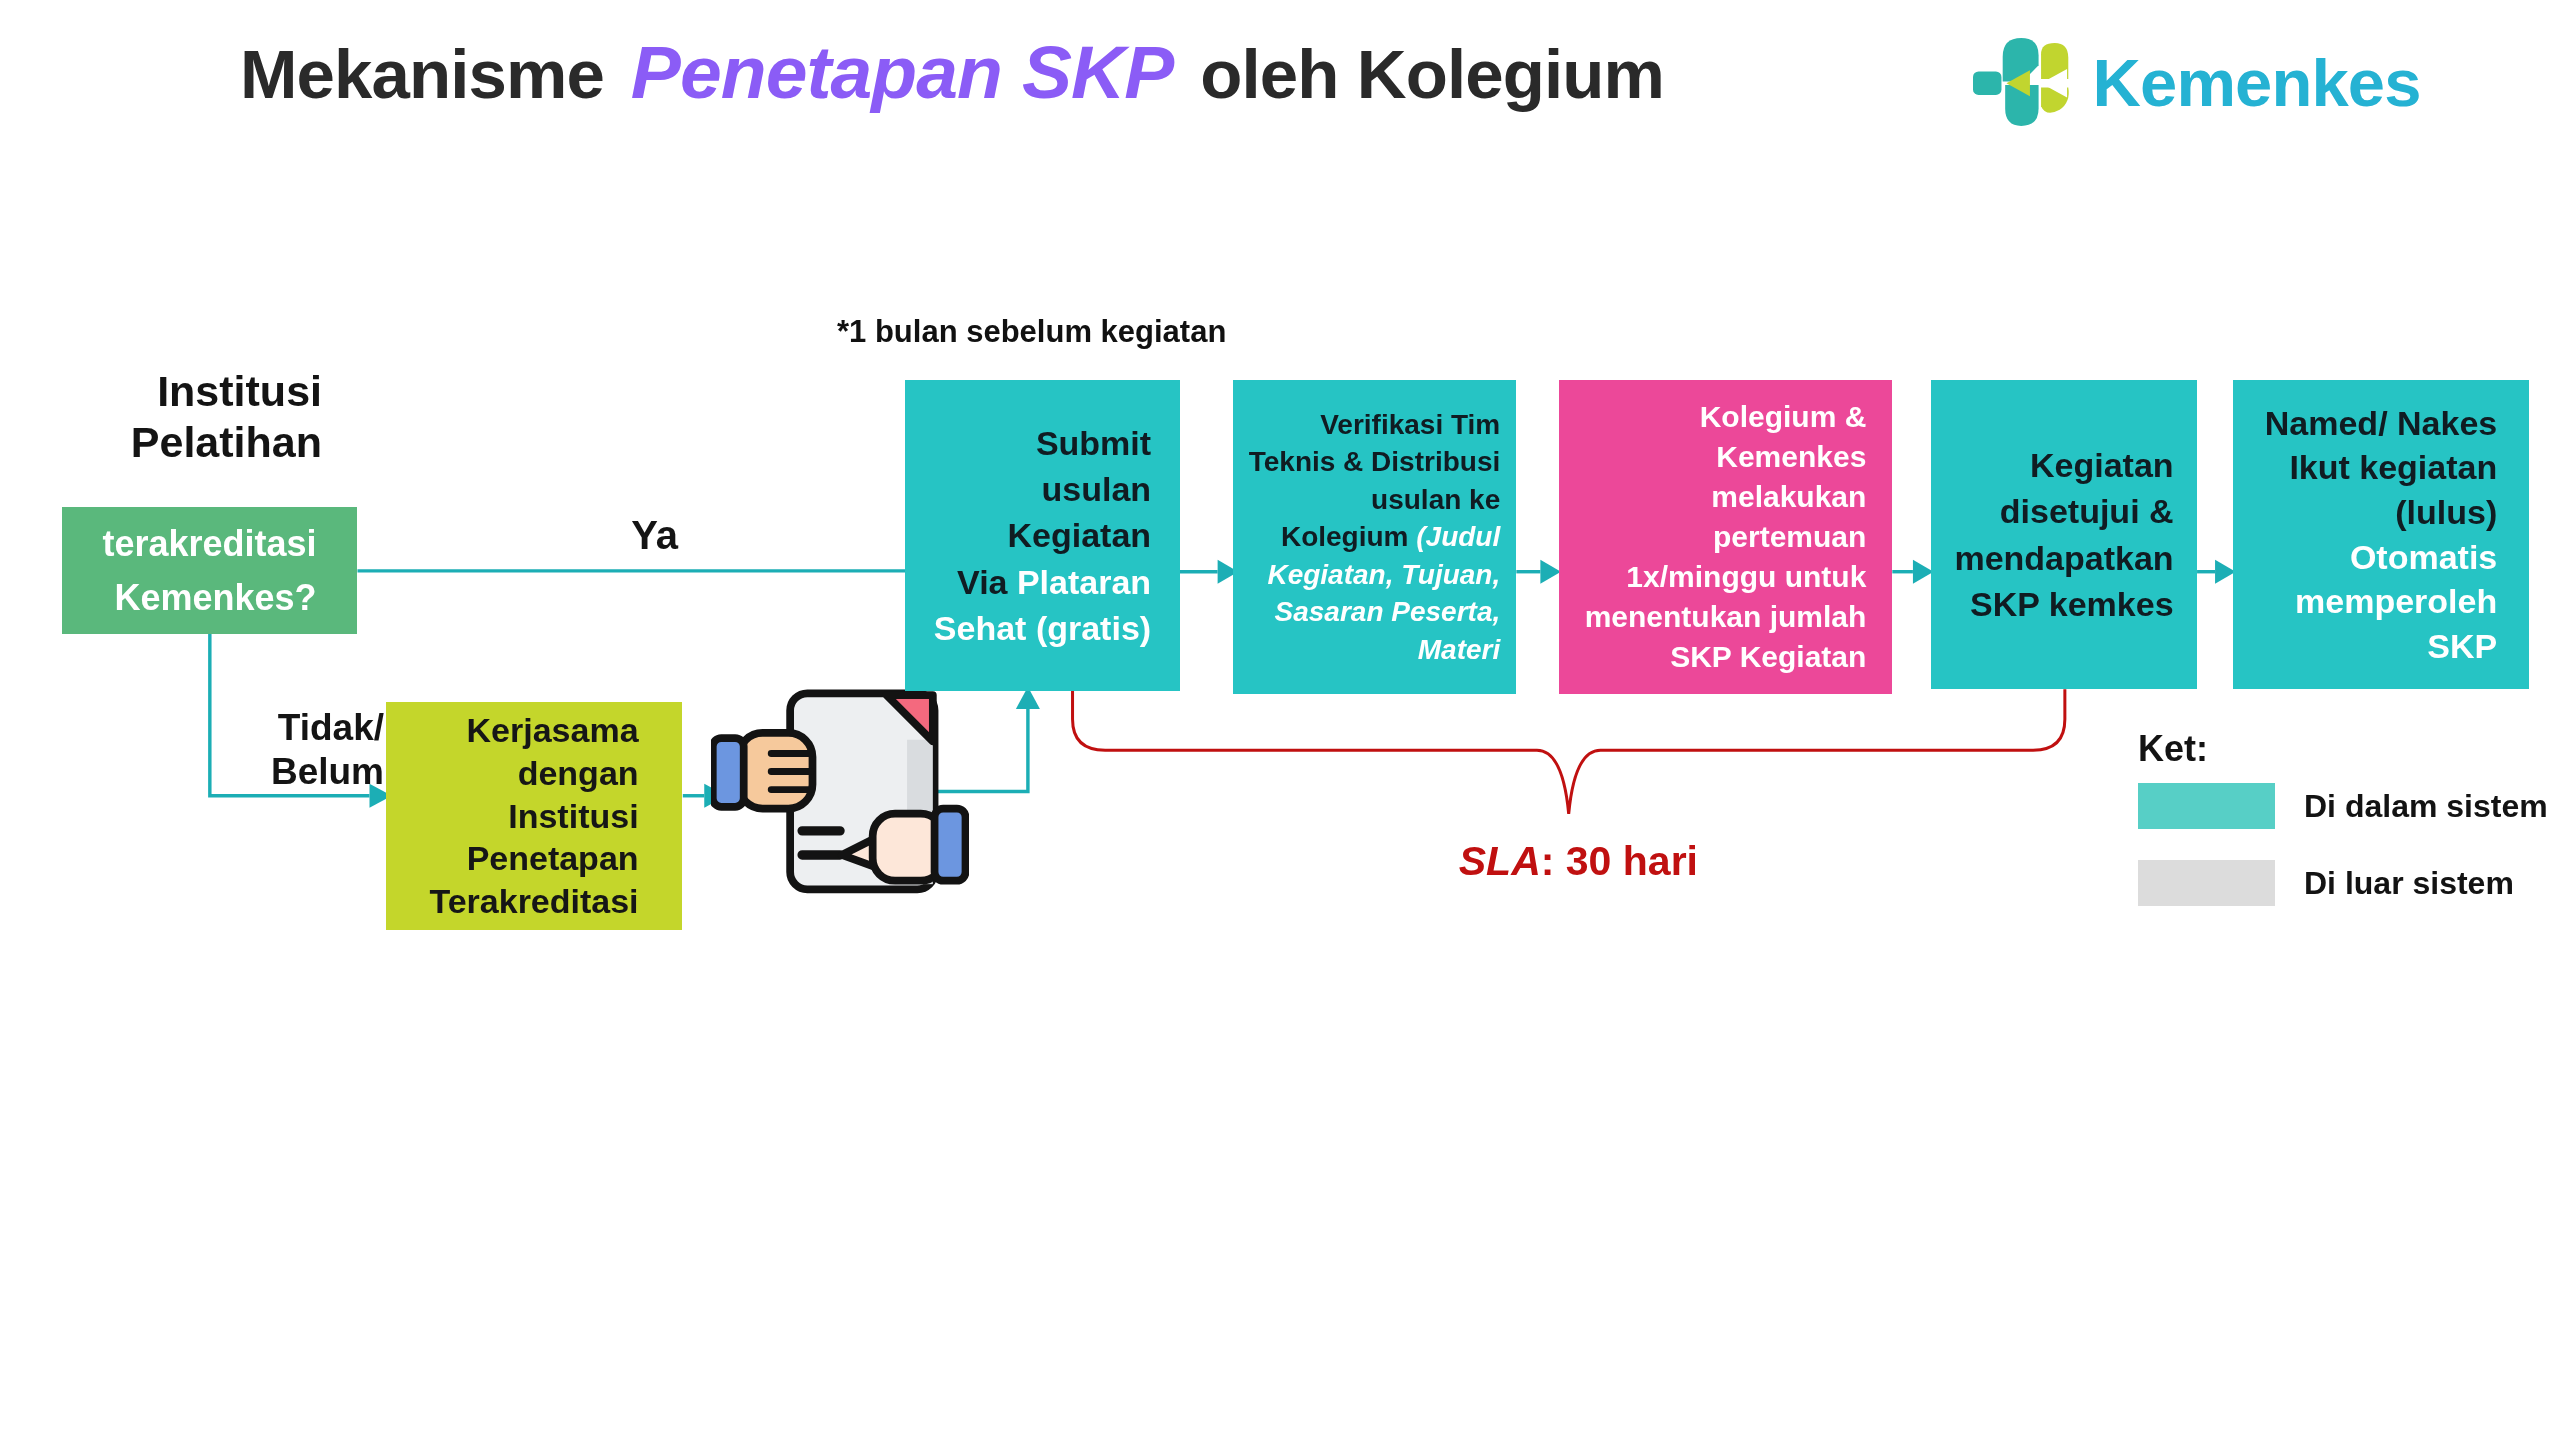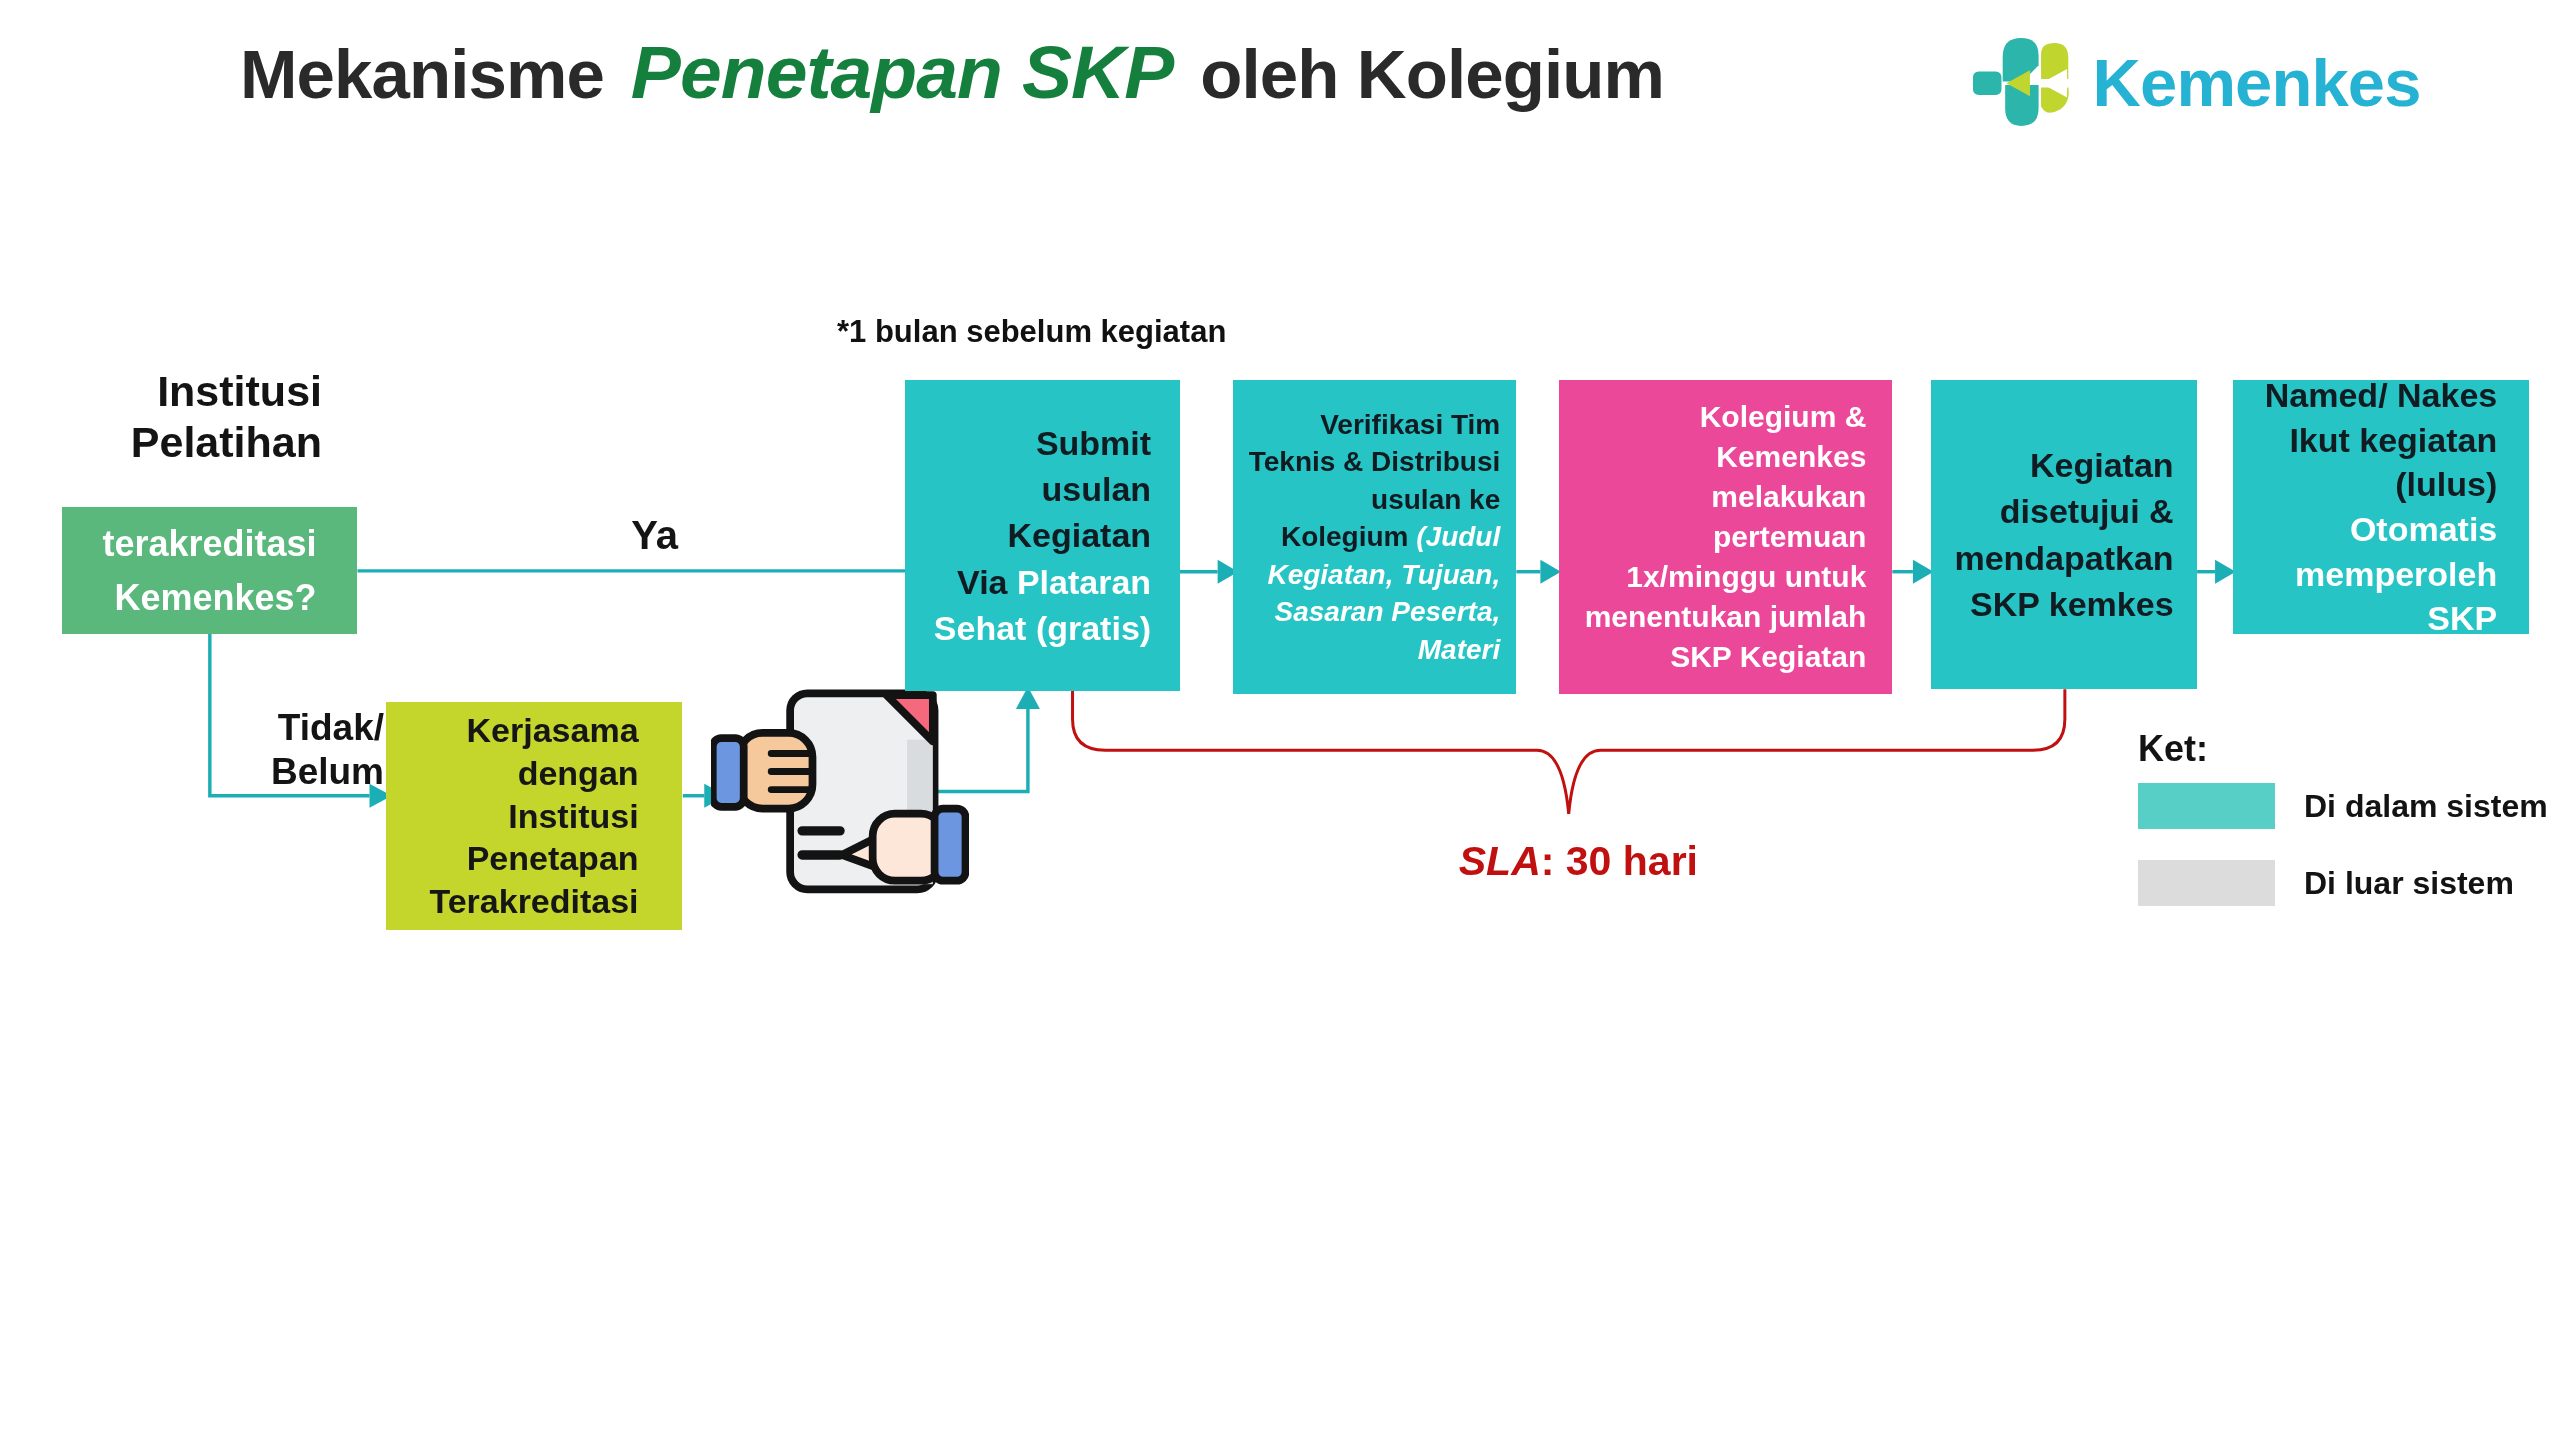--- a/index.html
+++ b/index.html
@@ -1,21 +1,21 @@
 <!DOCTYPE html>
 <html style="font-size:13.7px"><head>
 <meta charset="utf-8">
 <style>
   html,body{margin:0;padding:0;background:#fff;}
   .canvas{position:relative;width:2576px;height:1449px;background:#fff;overflow:hidden;
           font-family:"Liberation Sans",sans-serif;}
   
   .title{position:absolute;left:240px;top:31px;font-size:69px;font-weight:700;color:#2a2a2a;
          white-space:nowrap;letter-spacing:-0.9px;line-height:1.1;margin:0;}
-  .title .hl{font-size:75px;font-style:italic;color:#15803d;padding:0 8.6px;}
+  .title .hl{font-size:75px;font-style:italic;color:#8b5cf6;padding:0 8.6px;}
   .subtitle{position:absolute;left:243px;top:144px;font-size:41px;font-style:italic;color:#1c1c1c;
             letter-spacing:0.9px;}
   .logo{position:absolute;left:1973px;top:34px;display:flex;align-items:center;gap:20.6px;}
   .logo-text{font-size:67px;font-weight:700;color:#25b2d3;letter-spacing:-0.9px;}
   
   .inst-heading{position:absolute;left:112px;top:366px;width:210px;text-align:center;
                 font-size:43px;font-weight:700;color:#141414;line-height:1.18;white-space:pre-line;}
   .box{position:absolute;display:flex;align-items:center;justify-content:center;text-align:center;
        white-space:pre-line;font-weight:700;}
   .decision{left:62px;top:507px;width:295px;height:127px;background:#5ab87c;color:#ffffff;
@@ -28,21 +28,21 @@
   
   .note{position:absolute;left:837px;top:314px;font-size:31px;font-weight:700;color:#111;}
   .flow{background:#26c4c4;color:#101c22;}
   .flow .light{color:#ffffff;}
   .flow .light-italic{color:#ffffff;font-style:italic;}
   .b1{left:905px;top:380px;width:275px;height:311px;font-size:34px;line-height:1.36;}
   .b2{left:1233px;top:380px;width:283px;height:314px;font-size:28px;line-height:1.34;}
   .b3{left:1559px;top:380px;width:333px;height:314px;font-size:30px;line-height:1.33;
       background:#ec4899;color:#ffffff;}
   .b4{left:1931px;top:380px;width:266px;height:309px;font-size:34px;line-height:1.36;}
-  .b5{left:2233px;top:380px;width:296px;height:254px;font-size:34px;line-height:1.31;}
+  .b5{left:2233px;top:380px;width:296px;height:309px;font-size:34px;line-height:1.31;}
   
   .sla{position:absolute;left:1440px;top:838px;width:258px;text-align:center;
        font-size:41px;font-weight:700;color:#c01010;}
   .sla .sla-i{font-style:italic;}
   
   .legend-title{position:absolute;left:2138px;top:728px;font-size:36px;font-weight:700;color:#131313;}
   .legend-row{position:absolute;left:2138px;display:flex;align-items:center;}
   .r1{top:783px;}
   .r2{top:860px;}
   .swatch{width:137px;height:46px;display:inline-block;}

